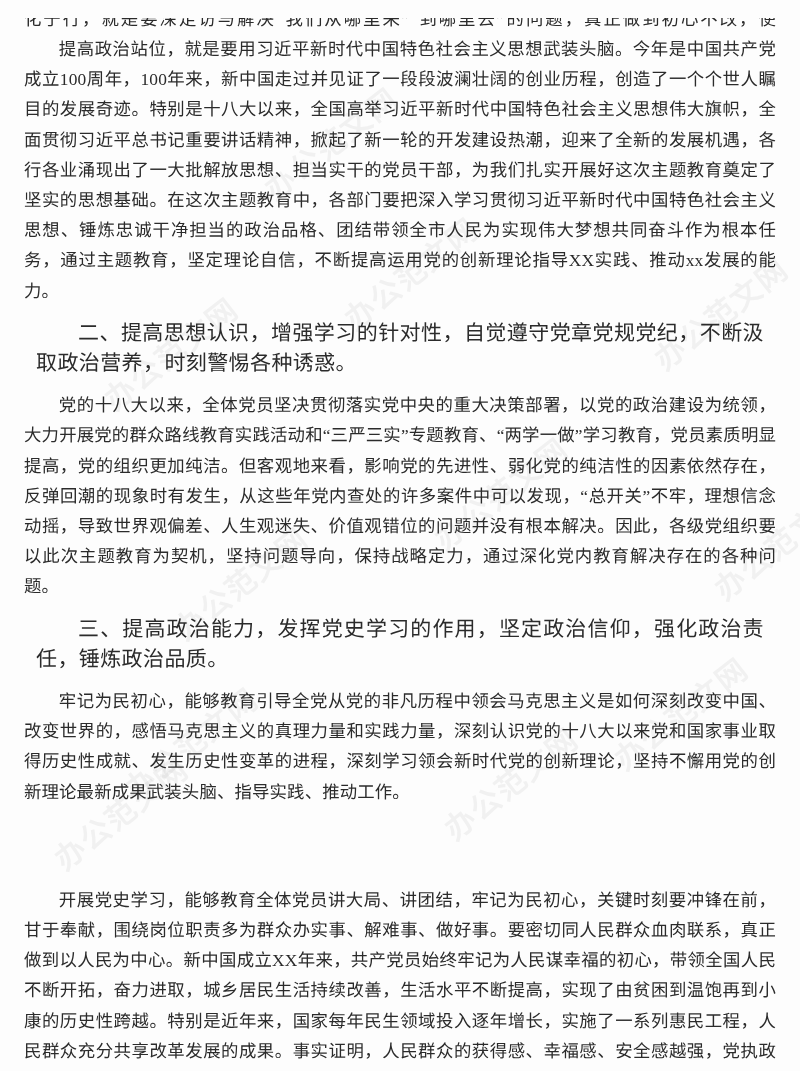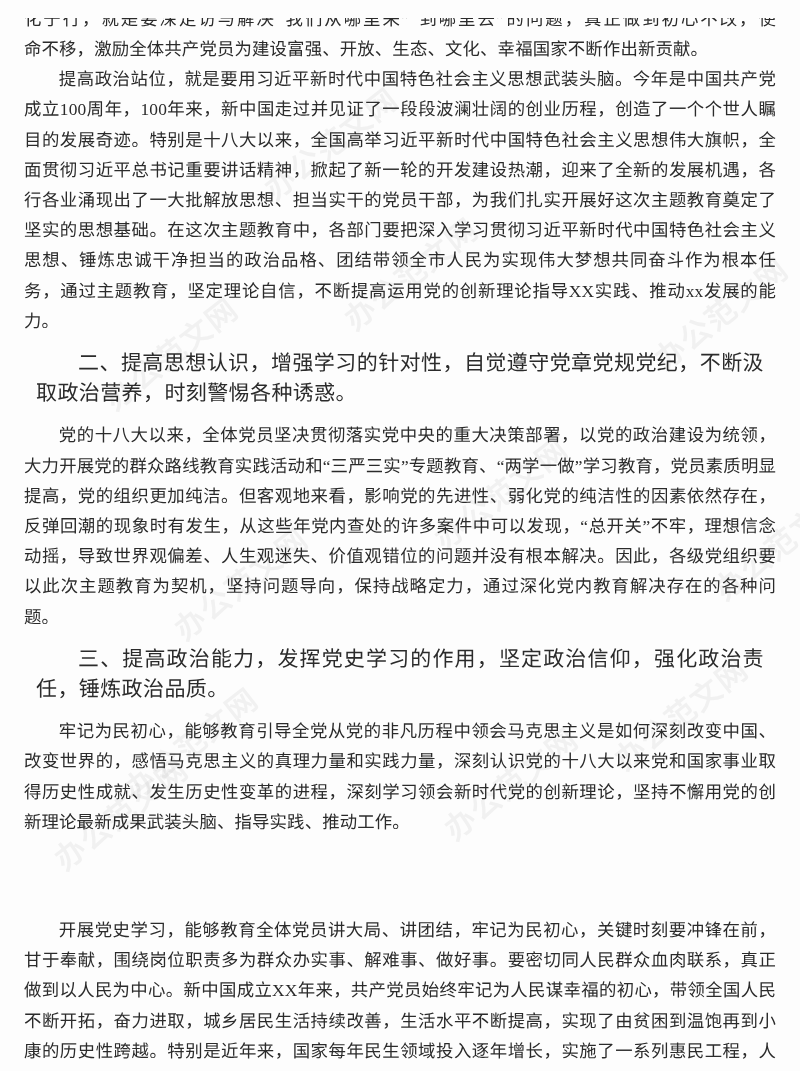--- a/index.html
+++ b/index.html
@@ -109,21 +109,20 @@
   </div>
 
   <div class="content">
 
     <div class="top-spacer"></div>
 
     <div class="clipped-line">
       <div class="inner">化于行，就是要深走访与解决“我们从哪里来”“到哪里去”的问题，真正做到初心不改，使</div>
     </div>
 
-    <p class="body-text" style="text-indent:0;">命不移，激励全体共产党员为建设富强、开放、生态、文化、幸福国家不断作出新贡献。</p>
 
     <p class="body-text">提高政治站位，就是要用习近平新时代中国特色社会主义思想武装头脑。今年是中国共产党成立100周年，100年来，新中国走过并见证了一段段波澜壮阔的创业历程，创造了一个个世人瞩目的发展奇迹。特别是十八大以来，全国高举习近平新时代中国特色社会主义思想伟大旗帜，全面贯彻习近平总书记重要讲话精神，掀起了新一轮的开发建设热潮，迎来了全新的发展机遇，各行各业涌现出了一大批解放思想、担当实干的党员干部，为我们扎实开展好这次主题教育奠定了坚实的思想基础。在这次主题教育中，各部门要把深入学习贯彻习近平新时代中国特色社会主义思想、锤炼忠诚干净担当的政治品格、团结带领全市人民为实现伟大梦想共同奋斗作为根本任务，通过主题教育，坚定理论自信，不断提高运用党的创新理论指导XX实践、推动xx发展的能力。</p>
 
     <p class="heading-text">二、提高思想认识，增强学习的针对性，自觉遵守党章党规党纪，不断汲取政治营养，时刻警惕各种诱惑。</p>
 
     <p class="body-text">党的十八大以来，全体党员坚决贯彻落实党中央的重大决策部署，以党的政治建设为统领，大力开展党的群众路线教育实践活动和“三严三实”专题教育、“两学一做”学习教育，党员素质明显提高，党的组织更加纯洁。但客观地来看，影响党的先进性、弱化党的纯洁性的因素依然存在，反弹回潮的现象时有发生，从这些年党内查处的许多案件中可以发现，“总开关”不牢，理想信念动摇，导致世界观偏差、人生观迷失、价值观错位的问题并没有根本解决。因此，各级党组织要以此次主题教育为契机，坚持问题导向，保持战略定力，通过深化党内教育解决存在的各种问题。</p>
 
     <p class="heading-text">三、提高政治能力，发挥党史学习的作用，坚定政治信仰，强化政治责任，锤炼政治品质。</p>
 
     <p class="body-text">牢记为民初心，能够教育引导全党从党的非凡历程中领会马克思主义是如何深刻改变中国、改变世界的，感悟马克思主义的真理力量和实践力量，深刻认识党的十八大以来党和国家事业取得历史性成就、发生历史性变革的进程，深刻学习领会新时代党的创新理论，坚持不懈用党的创新理论最新成果武装头脑、指导实践、推动工作。</p>

